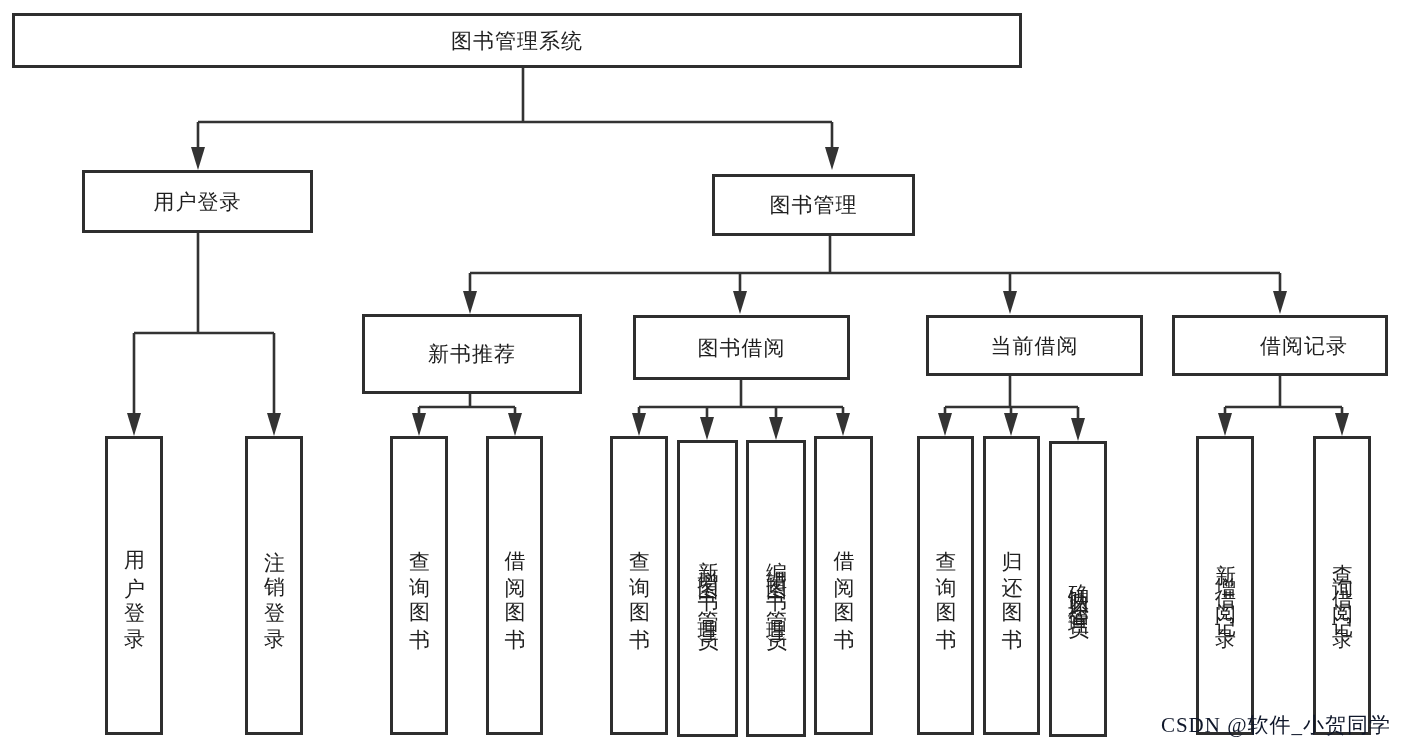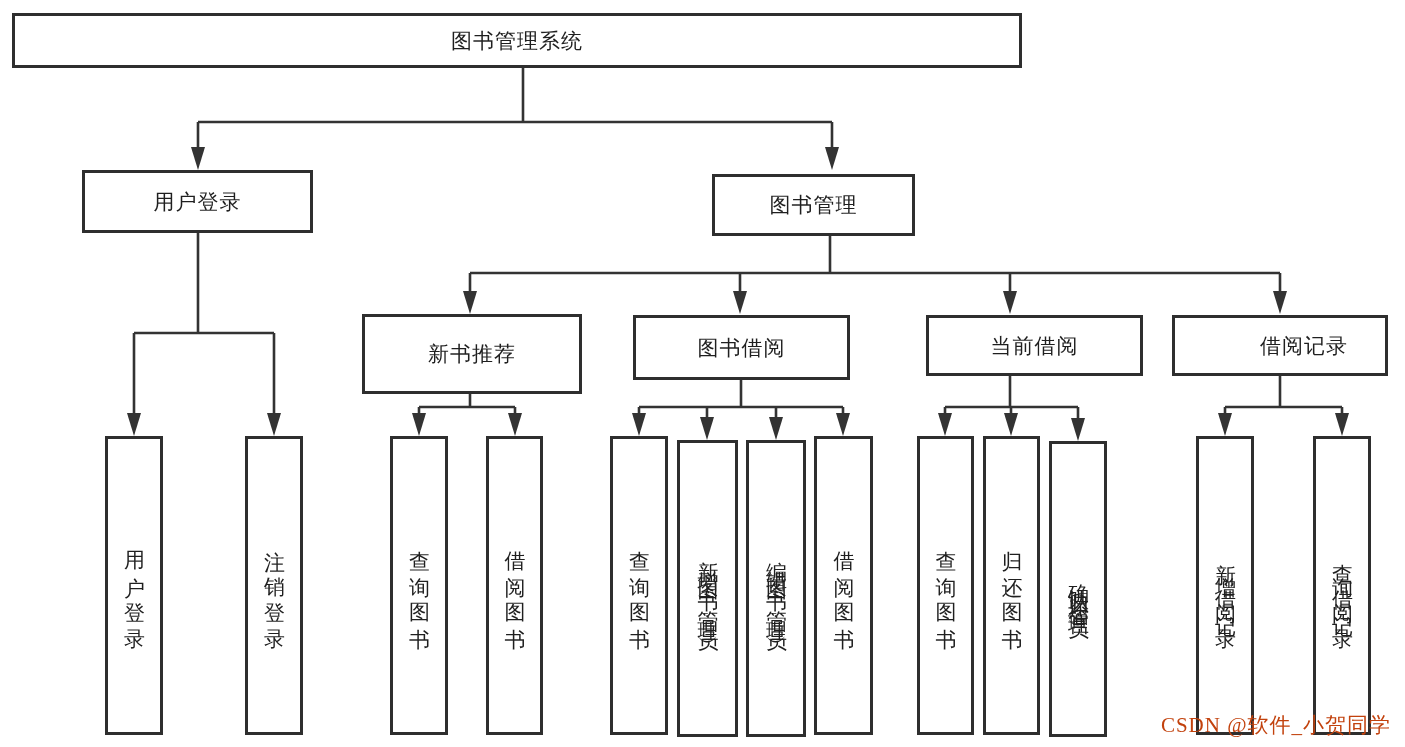--- a/index.html
+++ b/index.html
@@ -42,21 +42,21 @@
   }
   .sp-wide span  { letter-spacing: 26px; }  
   .sp-mid span   { letter-spacing: 13px; }  
   .sp-tight span { letter-spacing: 10px; }  
   .sp-xtight span{ letter-spacing: 5px; }   
   .watermark {
     position: absolute;
     right: 14px;
     bottom: 8px;
     font-size: 21px;
-    color: #c2410c;
+    color: #0f172a;
     letter-spacing: 1px;
     z-index: 6;
     white-space: nowrap;
   }
 </style>
 </head>
 <body>
 
 <div class="canvas">
 

